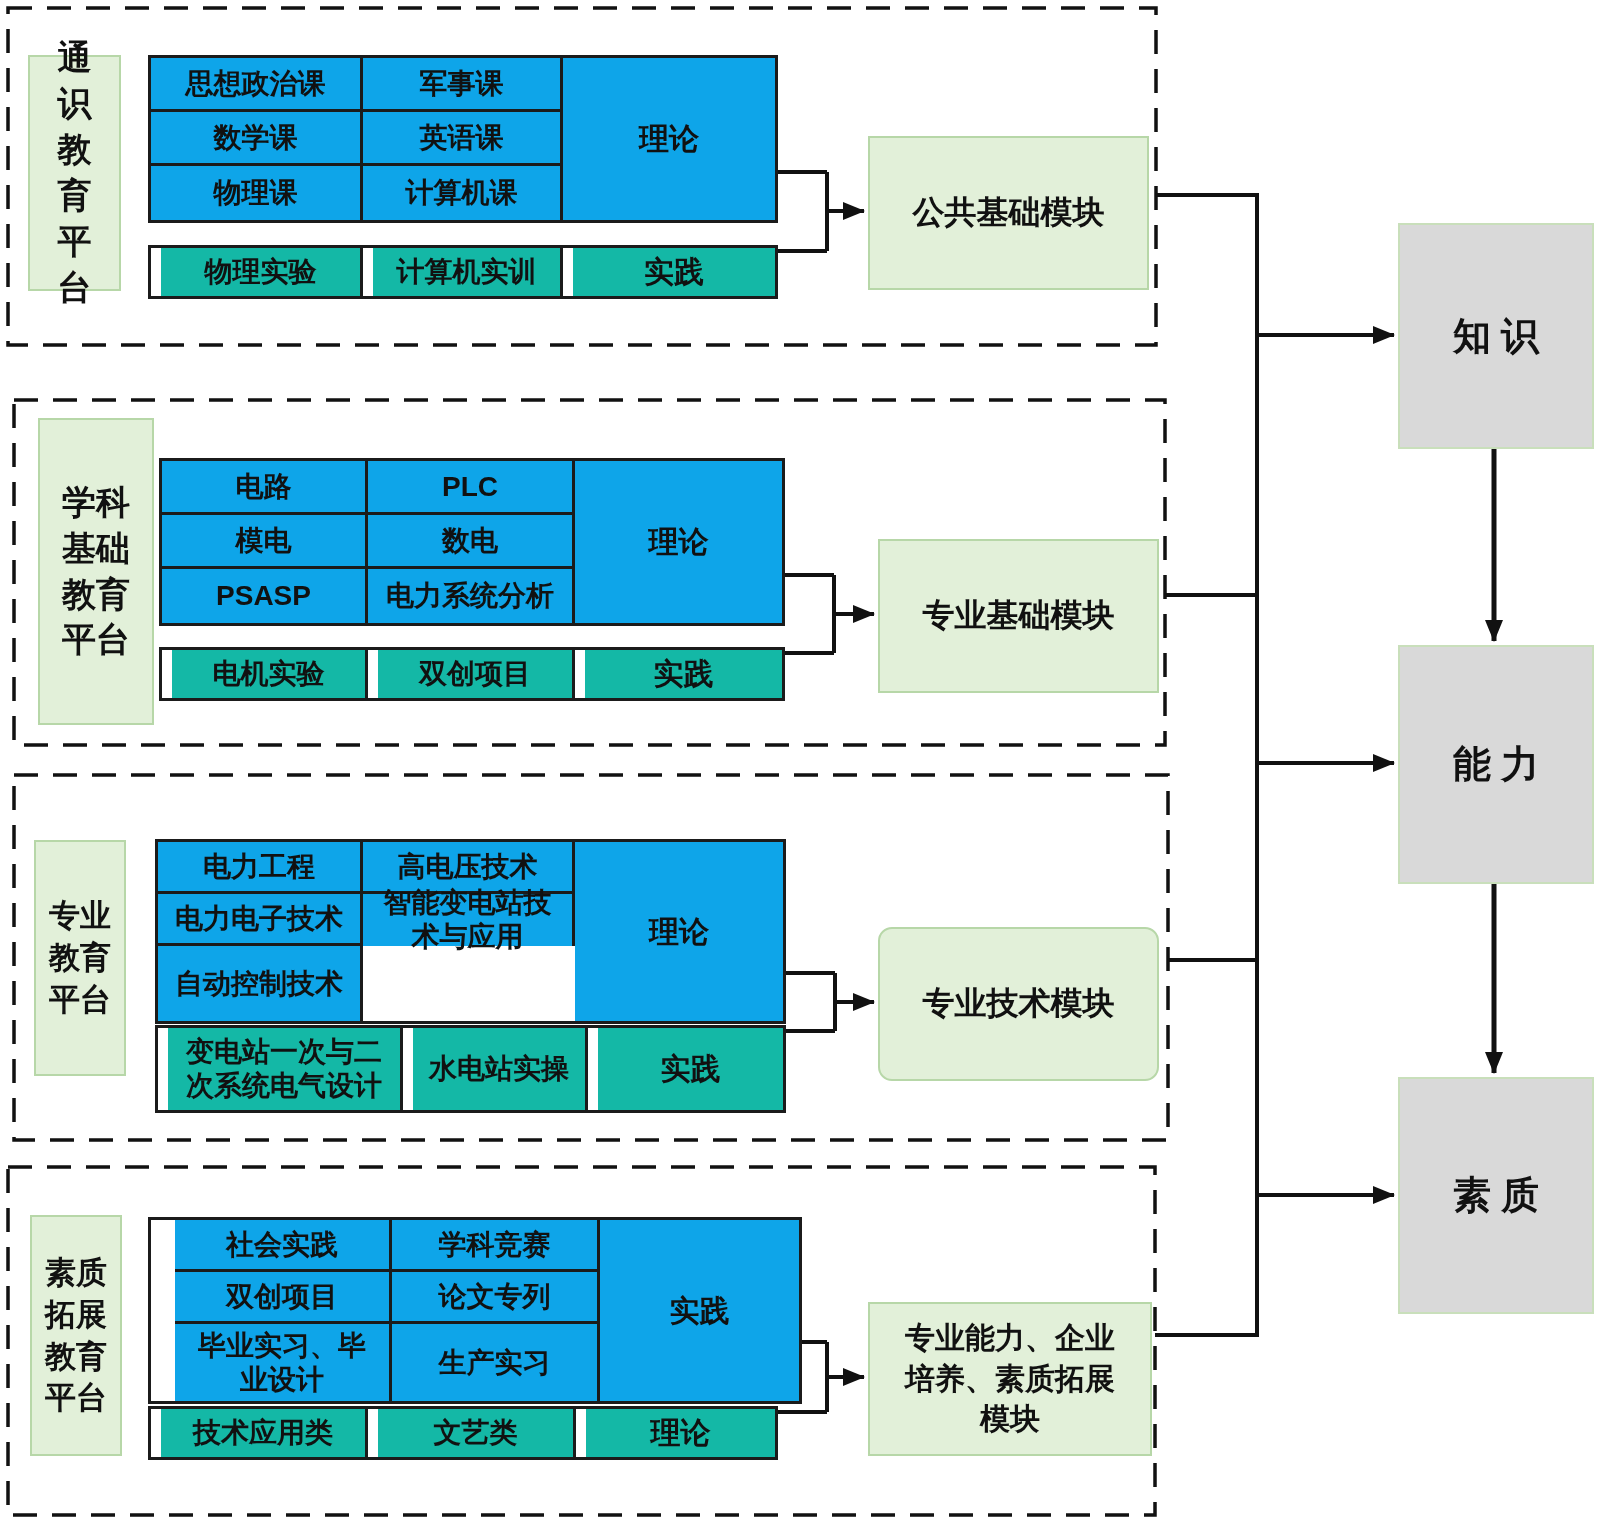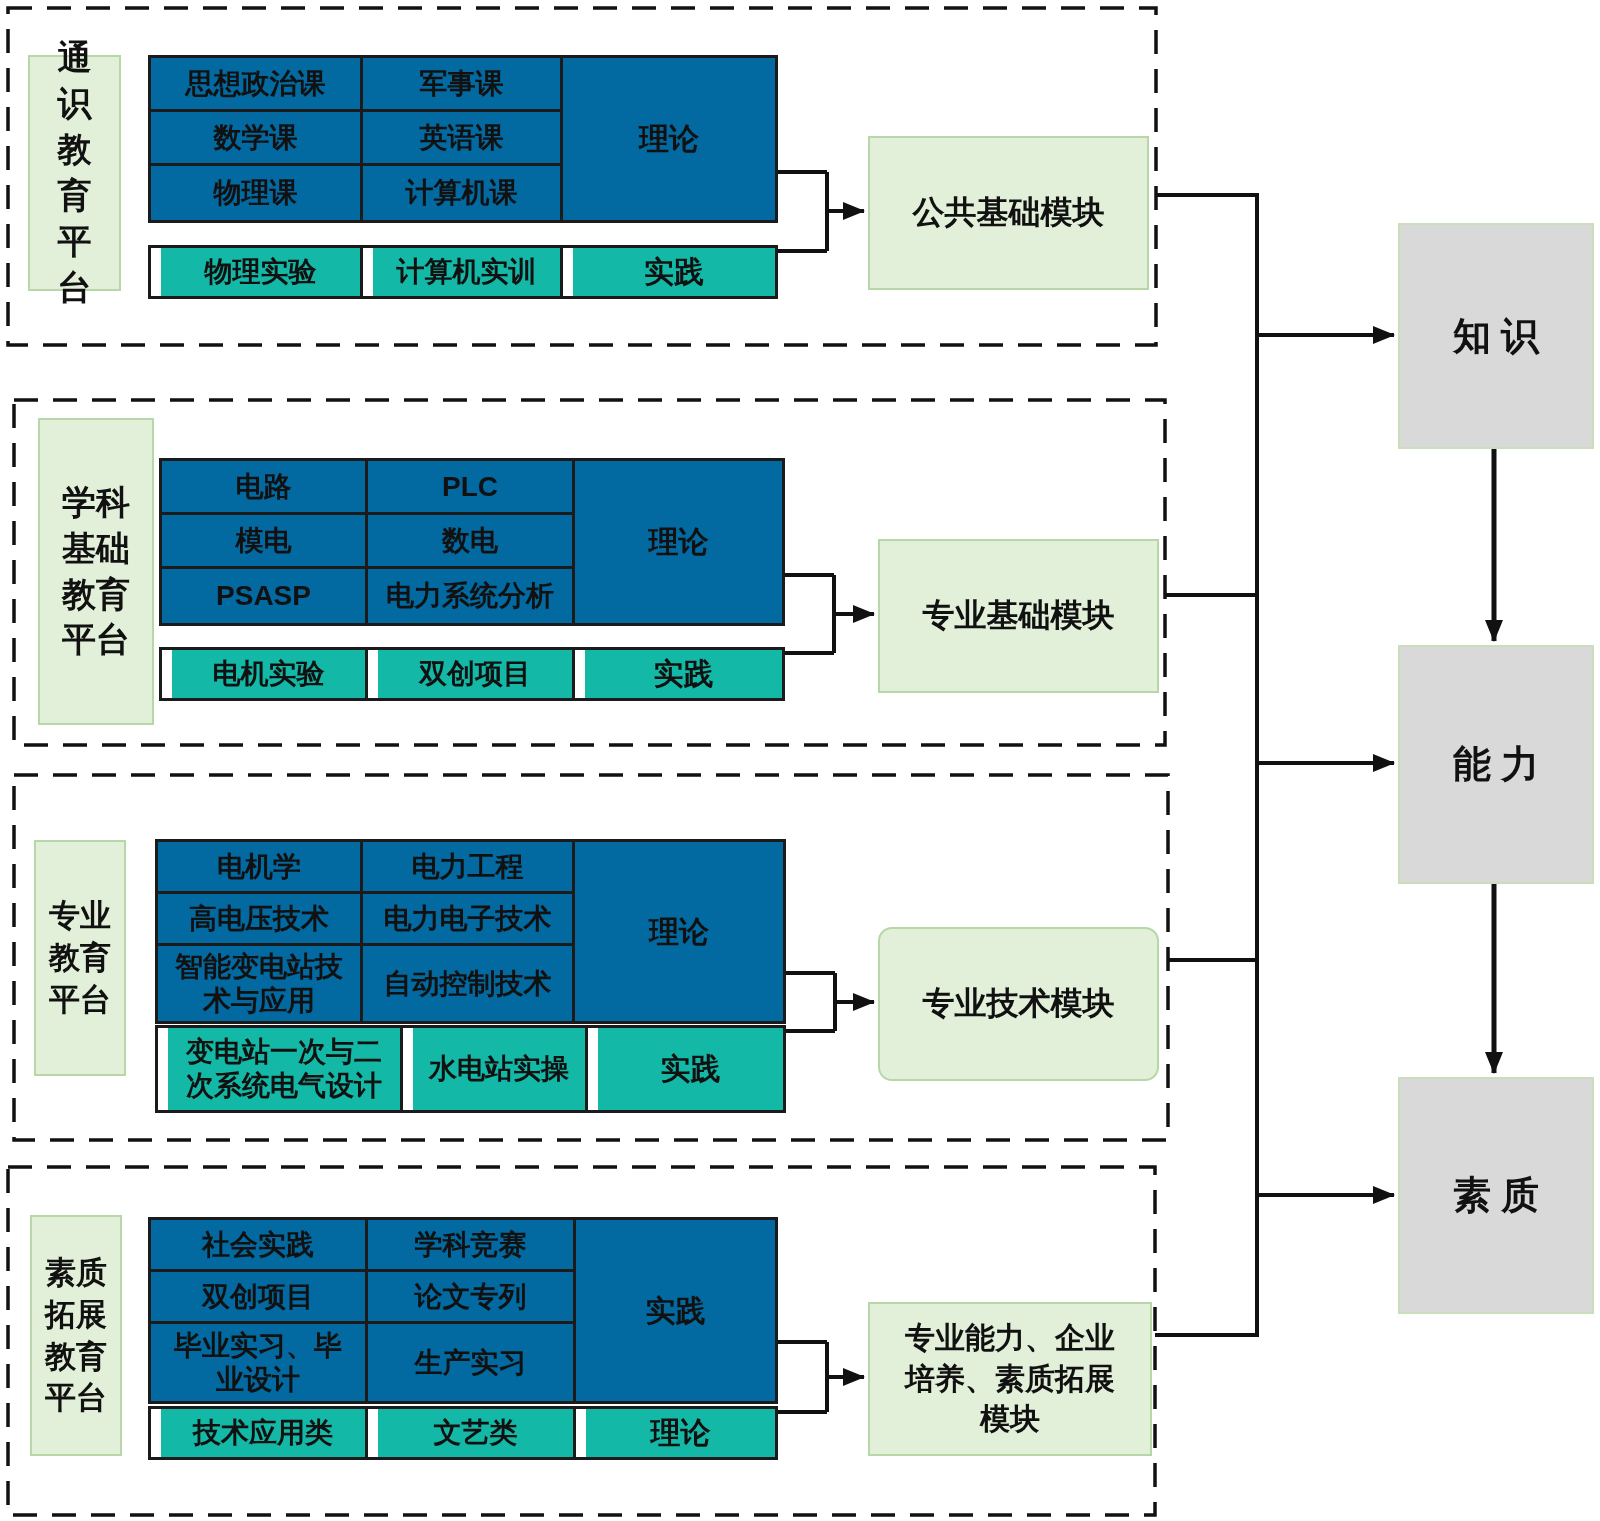--- a/index.html
+++ b/index.html
@@ -8,21 +8,21 @@
     font-family:"Liberation Sans","DejaVu Sans",sans-serif;color:#111;overflow:hidden;
   }
   #wires{position:absolute;left:0;top:0;width:1600px;height:1521px;}
   .plabel{
     position:absolute;background:#e2f0d9;border:2px solid #b7d7a8;
     display:flex;align-items:center;justify-content:center;text-align:center;
     font-weight:bold;white-space:pre-line;line-height:1.35;
   }
   .cgrid{position:absolute;display:grid;border:3px solid #1b1b1b;}
   .cell{
-    background:#0369a1;border-right:3px solid #1b1b1b;border-bottom:3px solid #1b1b1b;
+    background:#0ea5e9;border-right:3px solid #1b1b1b;border-bottom:3px solid #1b1b1b;
     display:flex;align-items:center;justify-content:center;text-align:center;
     font-weight:bold;font-size:28px;line-height:1.2;white-space:pre-line;padding:0 4px;box-sizing:border-box;
   }
   .cell.side{border-right:none;font-size:30px;}
   .cell.nb{border-bottom:none;}
   .orange .cell{background:#14b8a6;margin-left:10px;}
   .module{
     position:absolute;background:#e2f0d9;border:2px solid #b7d7a8;
     display:flex;align-items:center;justify-content:center;text-align:center;
     font-weight:bold;font-size:32px;line-height:1.35;white-space:pre-line;
@@ -126,21 +126,20 @@
     <div class="cell side nb">实践</div>
   </div>
 
   <div class="module" style="left:878px;top:539px;width:277px;height:150px;">专业基础模块</div>
 
   <div class="plabel" style="left:34px;top:840px;width:88px;height:232px;font-size:31px;">专业
 教育
 平台</div>
 
   <div class="cgrid" style="left:155px;top:839px;grid-template-columns:205px 212px 208px;grid-template-rows:52px 52px 75px;">
-    <div class="cell">电机学</div>
     <div class="cell">电力工程</div>
     <div class="cell side nb" style="grid-column:3;grid-row:1 / span 3;">理论</div>
     <div class="cell">高电压技术</div>
     <div class="cell">电力电子技术</div>
     <div class="cell nb">智能变电站技
 术与应用</div>
     <div class="cell nb">自动控制技术</div>
   </div>
 
   <div class="cgrid orange" style="left:155px;top:1025px;grid-template-columns:245px 185px 195px;grid-template-rows:82px;">
@@ -150,21 +149,21 @@
     <div class="cell side nb">实践</div>
   </div>
 
   <div class="module" style="left:878px;top:927px;width:277px;height:150px;border-radius:14px;">专业技术模块</div>
 
   <div class="plabel" style="left:30px;top:1215px;width:88px;height:237px;font-size:31px;">素质
 拓展
 教育
 平台</div>
 
-  <div class="cgrid" style="left:148px;top:1217px;grid-template-columns:217px 208px 199px;grid-template-rows:52px 52px 77px;">
+  <div class="cgrid" style="left:148px;top:1217px;grid-template-columns:217px 208px 199px;grid-template-rows:52px 52px 77px;padding-left:24px;">
     <div class="cell">社会实践</div>
     <div class="cell">学科竞赛</div>
     <div class="cell side nb" style="grid-column:3;grid-row:1 / span 3;">实践</div>
     <div class="cell">双创项目</div>
     <div class="cell">论文专列</div>
     <div class="cell nb">毕业实习、毕
 业设计</div>
     <div class="cell nb">生产实习</div>
   </div>
 

